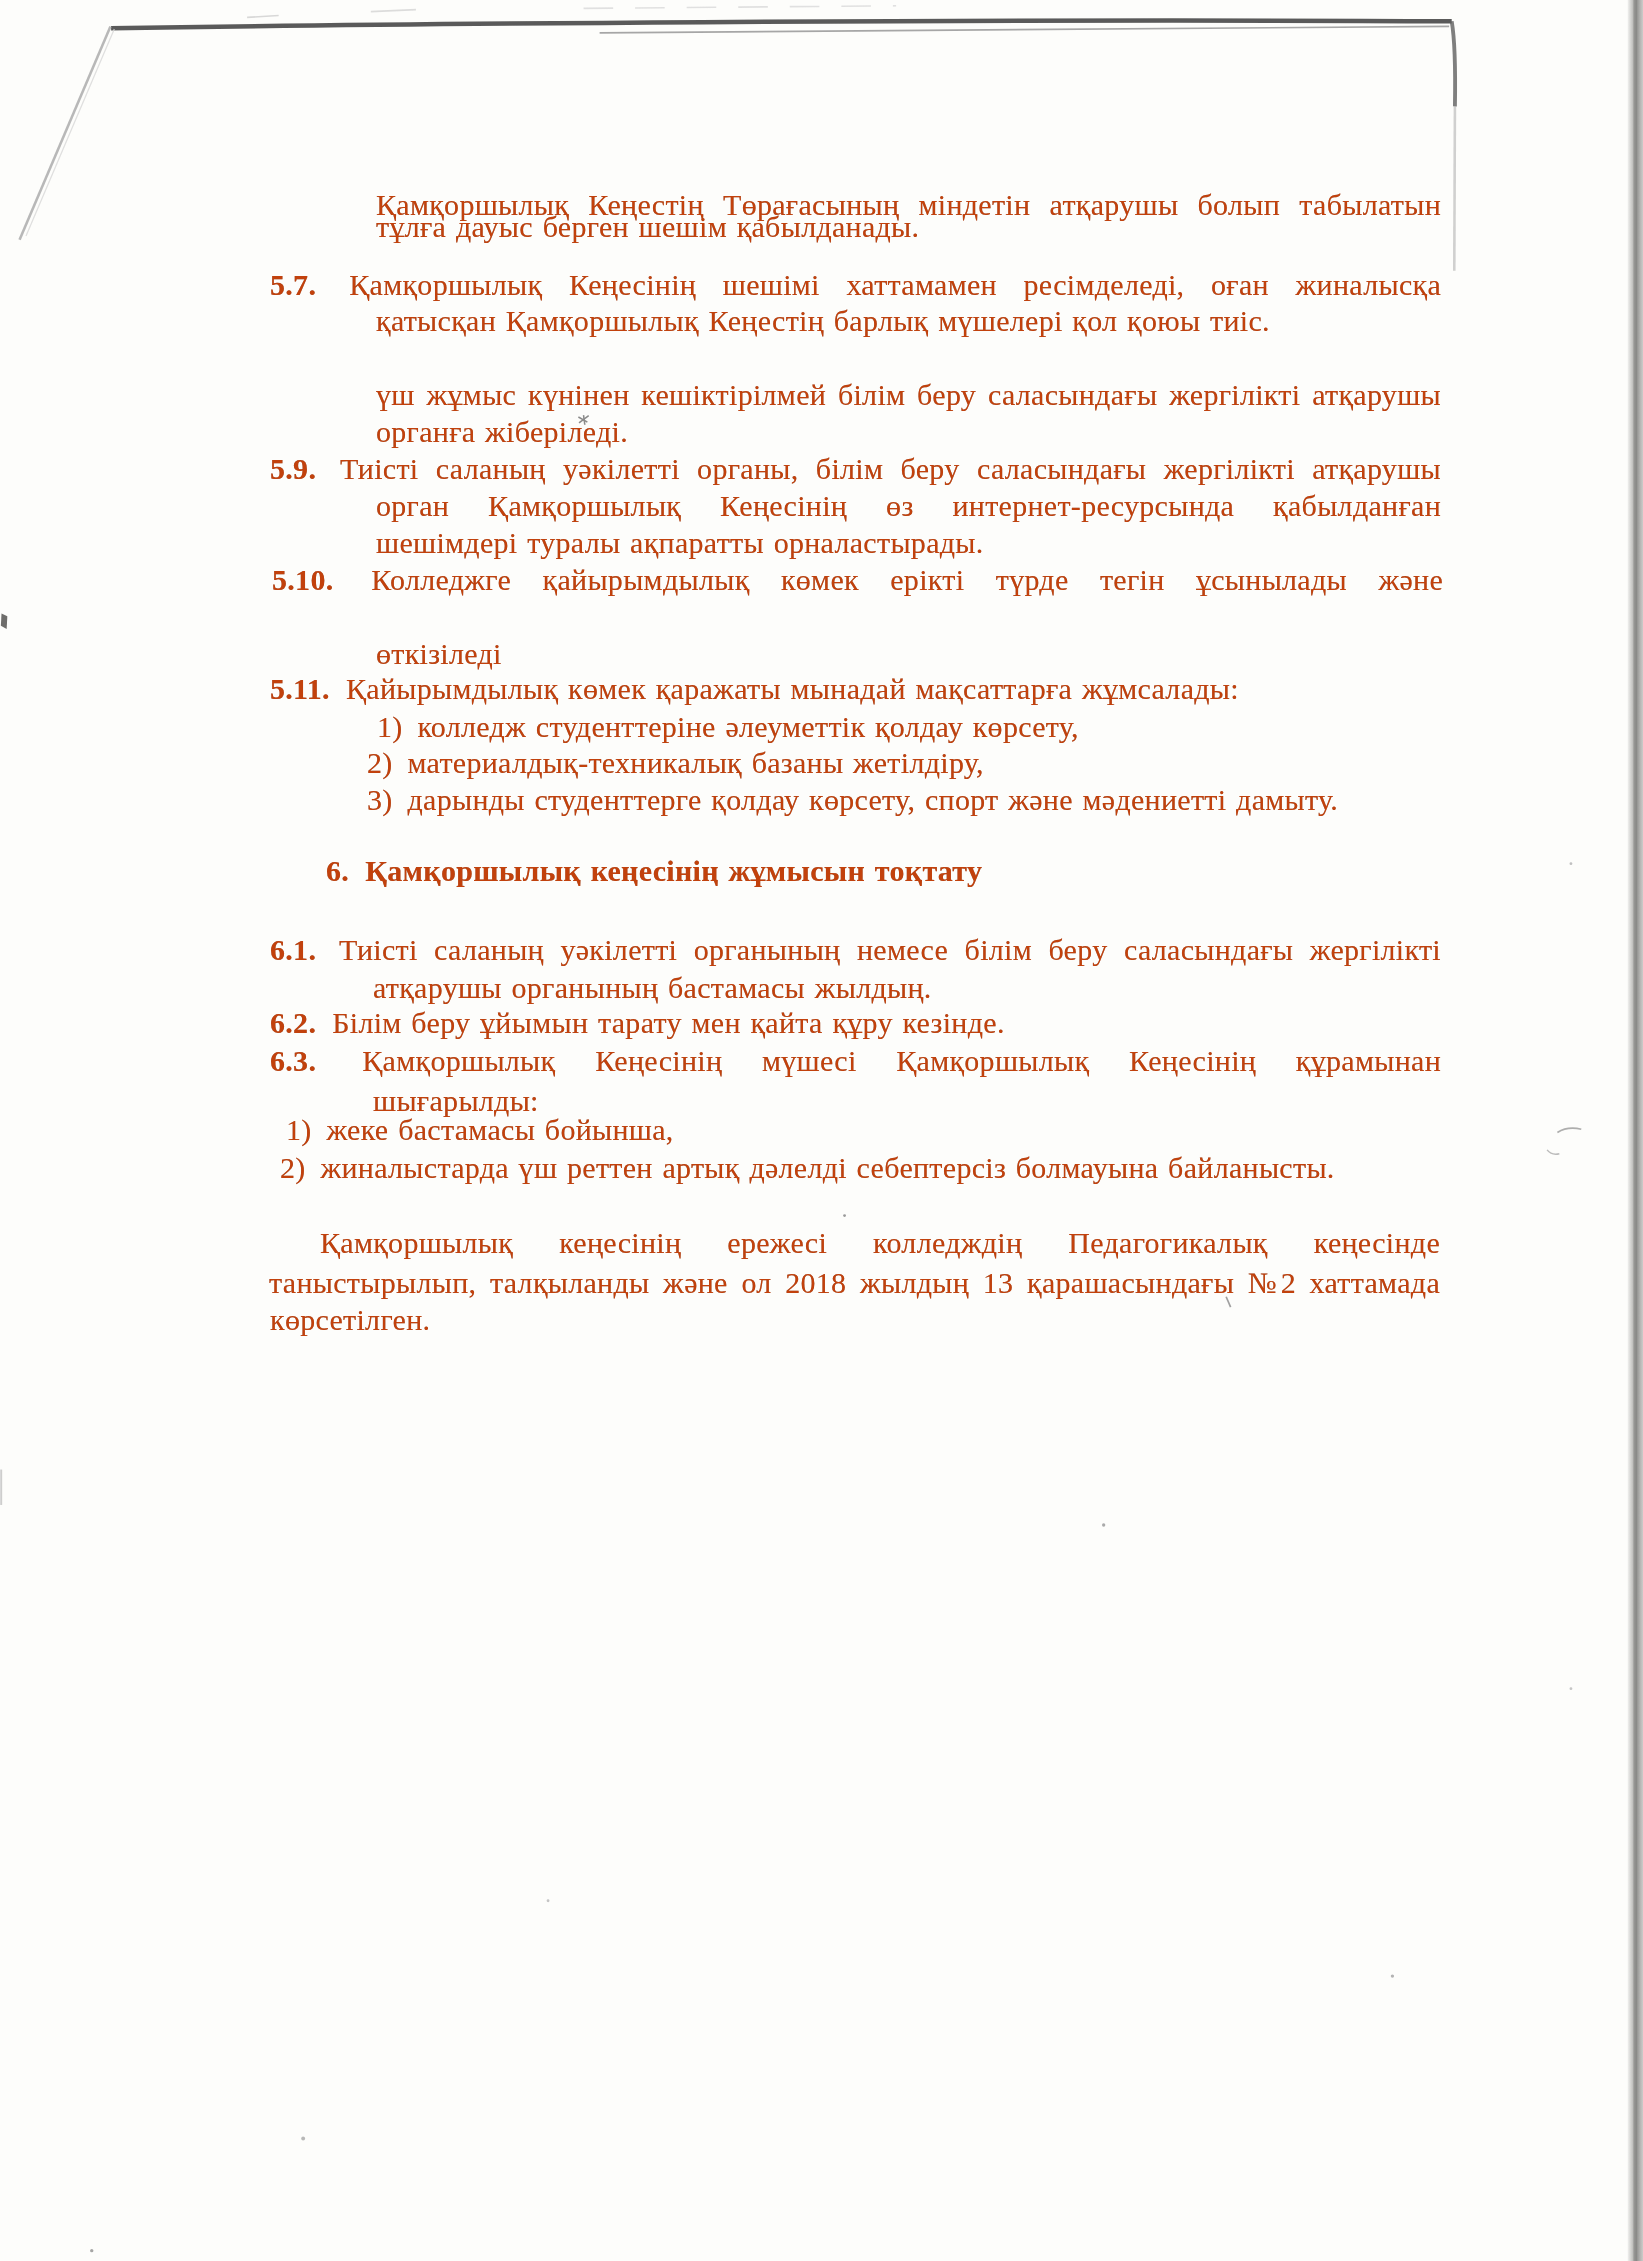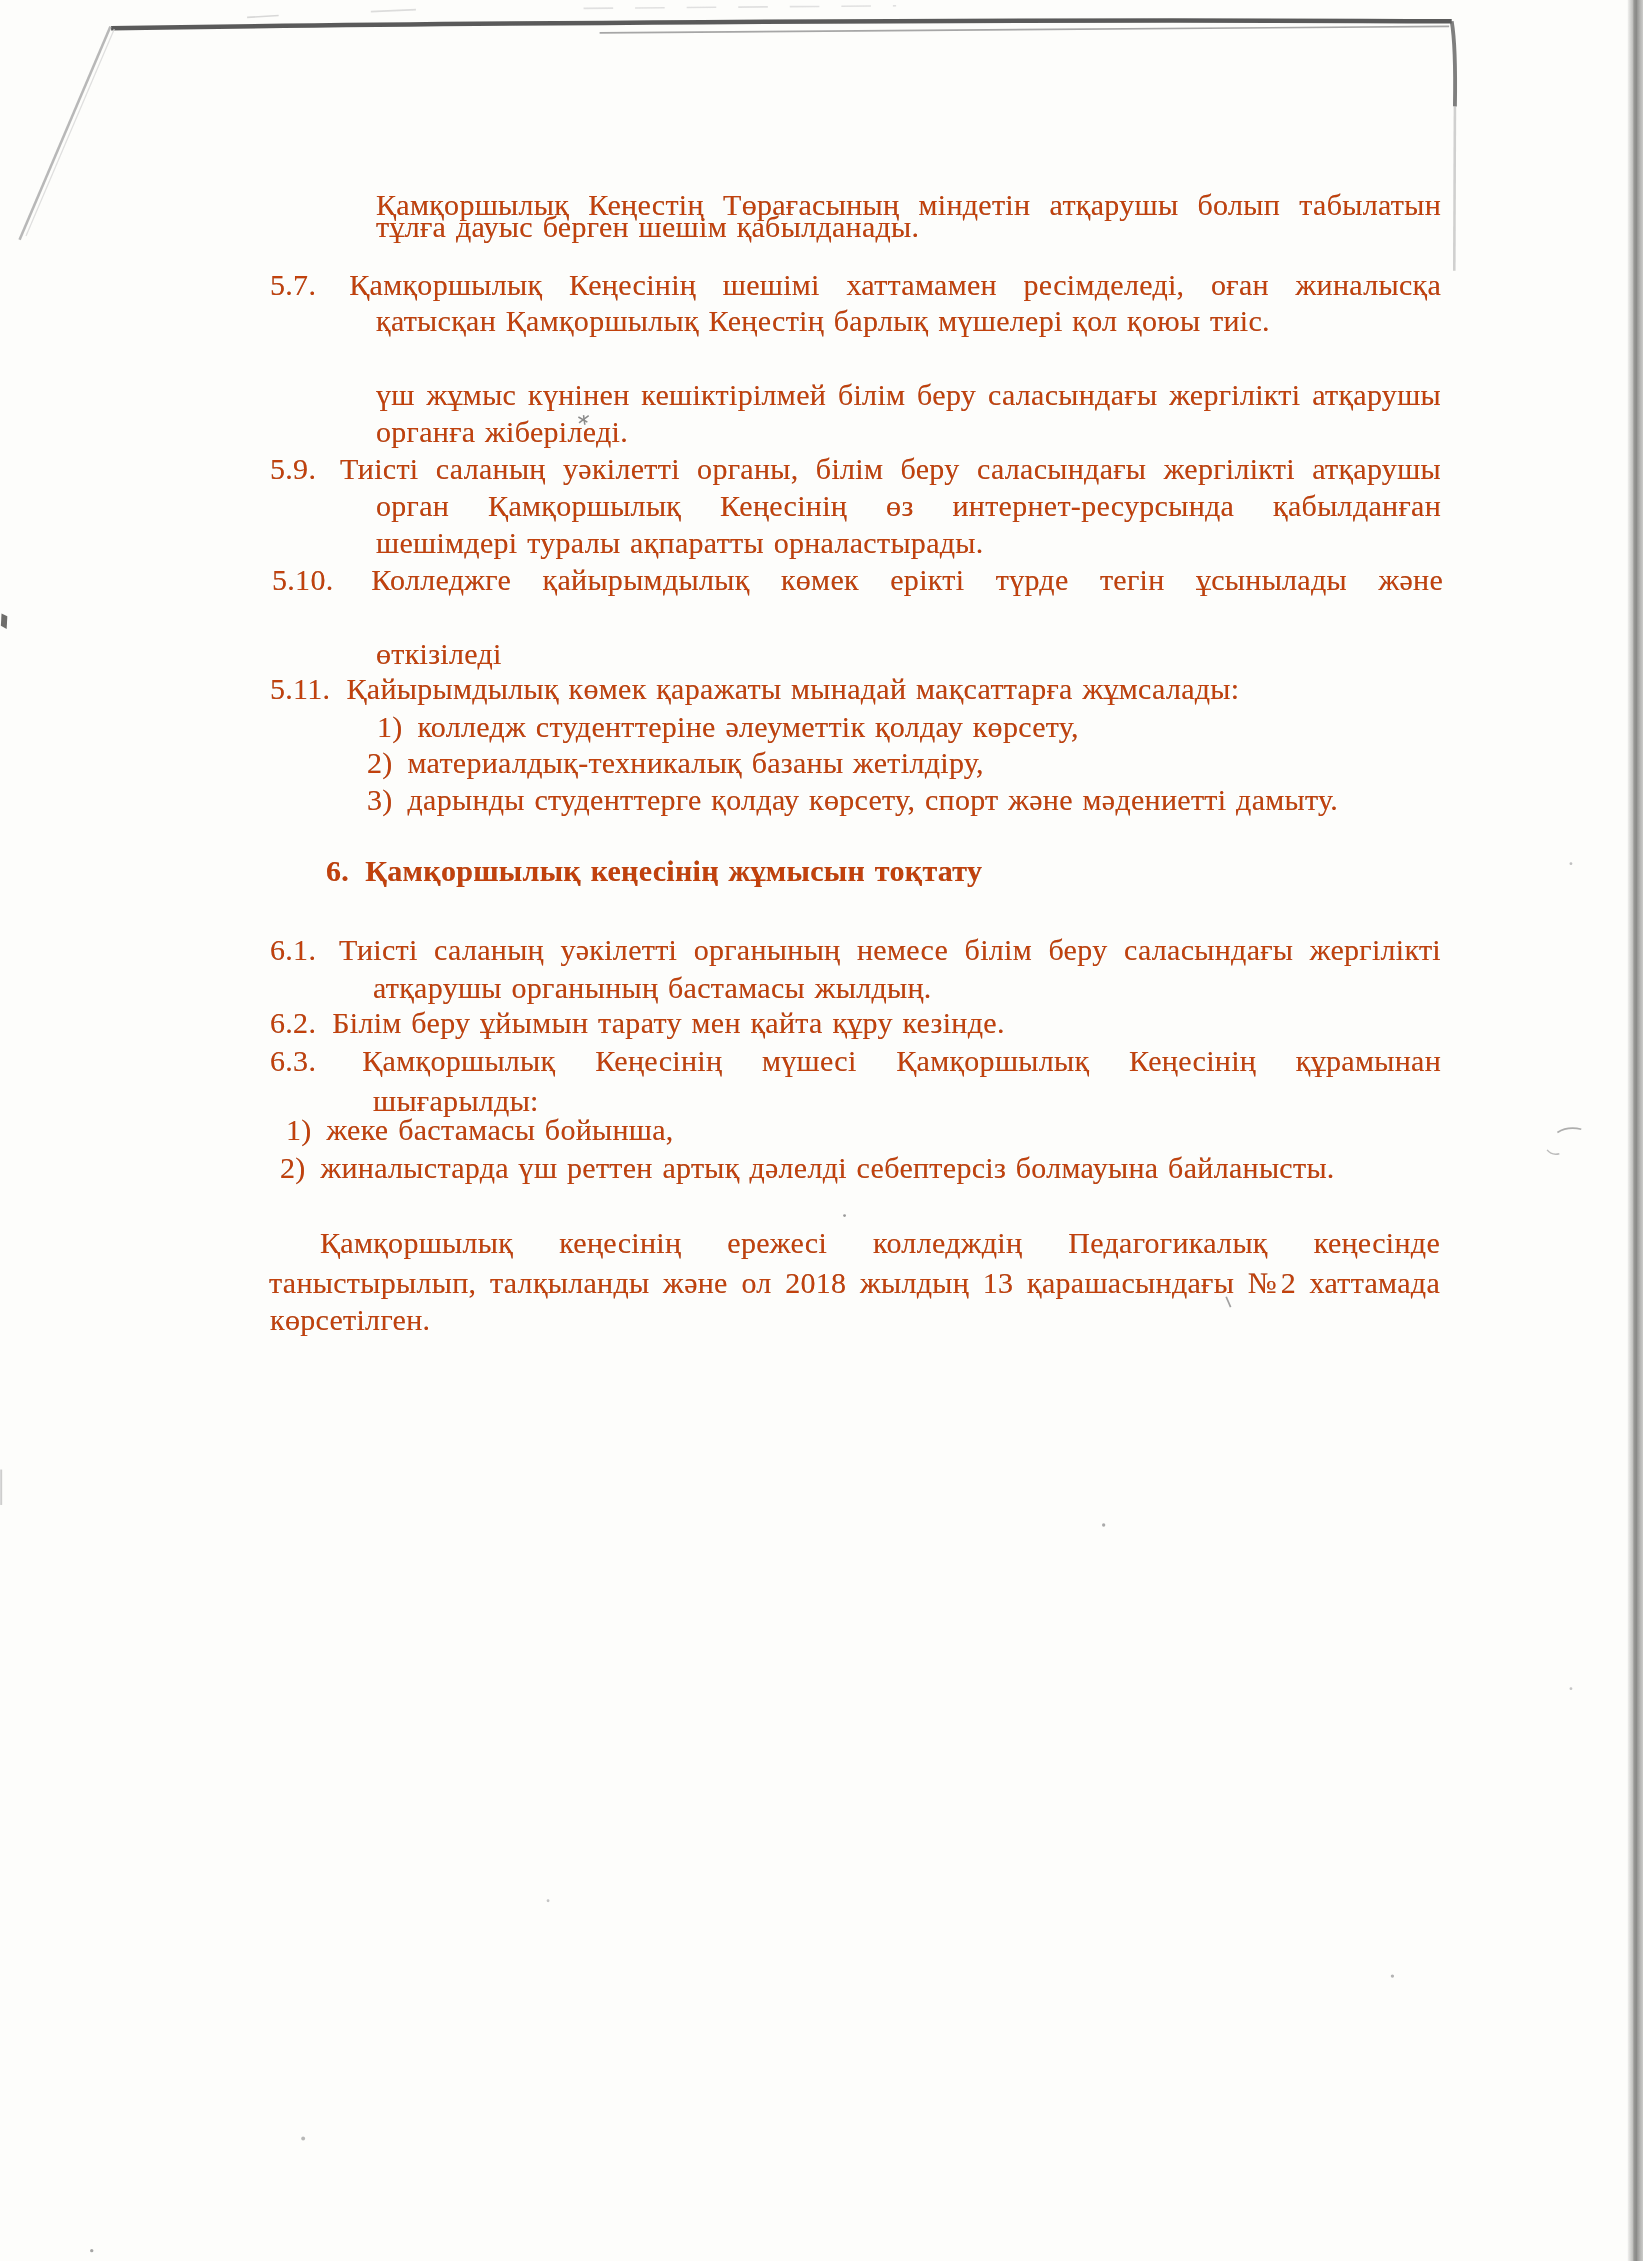--- a/index.html
+++ b/index.html
@@ -23,21 +23,21 @@
     font-size:30px;
     line-height:37px;
     color:#c2410c;
     letter-spacing:0.3px;
     word-spacing:1.9px;
     text-shadow:0 0 0.6px rgba(60,60,60,.45);
   }
   .j{text-align:justify;text-align-last:justify;}
   .nw{white-space:nowrap;}
   .b{font-weight:bold;}
-  .num{margin-right:6.4px;}
+  .num{margin-right:6.4px;font-weight:bold;}
   .mk{margin-right:5.2px;}
   .artifacts{position:absolute;inset:0;}
 </style>
 </head>
 <body>
 
 <div class="page">
 
   <svg class="artifacts" width="1644" height="2261" viewBox="0 0 2550 3508">
     <defs>

